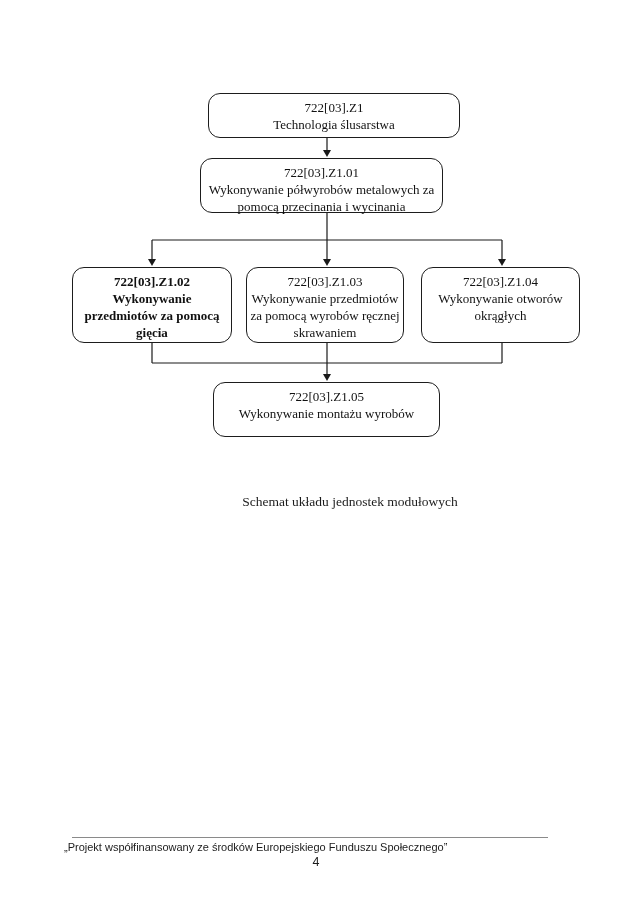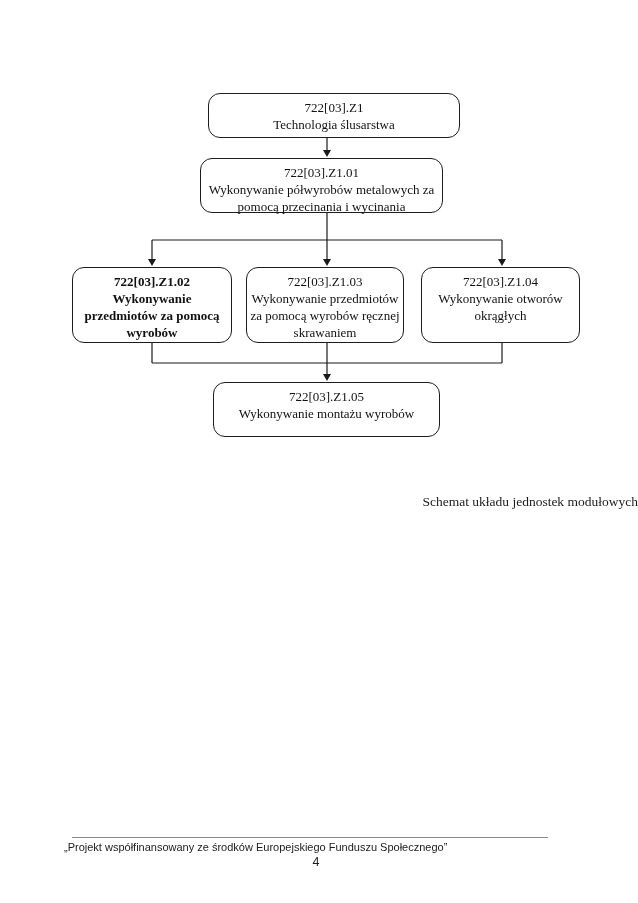--- a/index.html
+++ b/index.html
@@ -18,21 +18,21 @@
   .mbox .nm{white-space:pre-line;}
   .mbox.bold{font-weight:bold;}
   .box-z1   {left:200px; top:93px;  width:252px; height:45px;margin-left:8px;}
   .box-z101 {left:200px; top:158px; width:243px; height:55px;}
   .box-z102 {left:72px;  top:267px; width:160px; height:76px;}
   .box-z103 {left:246px; top:267px; width:158px; height:76px;}
   .box-z104 {left:421px; top:267px; width:159px; height:76px;}
   .box-z105 {left:213px; top:382px; width:227px; height:55px;}
   .caption{
     position:absolute; top:494px; left:62px; width:576px;
-    text-align:right; font-size:13.5px; color:#1c1c1c;
+    text-align:center; font-size:13.5px; color:#1c1c1c;
   }
   .footer-divider{
     position:absolute; top:837px; left:72px; width:476px; height:1.2px;
     background:#8a8a8a;
   }
   .footer-text{
     position:absolute; top:841px; left:64px;
     font-family:"Liberation Sans", sans-serif; font-size:11px; color:#1c1c1c;text-align:right;
   }
   .page-number{
@@ -77,21 +77,21 @@
     <div class="mbox box-z101">
       <div class="code">722[03].Z1.01</div>
       <div class="nm">Wykonywanie półwyrobów metalowych za
 pomocą przecinania i wycinania</div>
     </div>
 
     <div class="mbox box-z102 bold">
       <div class="code">722[03].Z1.02</div>
       <div class="nm">Wykonywanie
 przedmiotów za pomocą
-wyrobów</div>
+gięcia</div>
     </div>
 
     <div class="mbox box-z103">
       <div class="code">722[03].Z1.03</div>
       <div class="nm">Wykonywanie przedmiotów
 za pomocą wyrobów ręcznej
 skrawaniem</div>
     </div>
 
     <div class="mbox box-z104">

